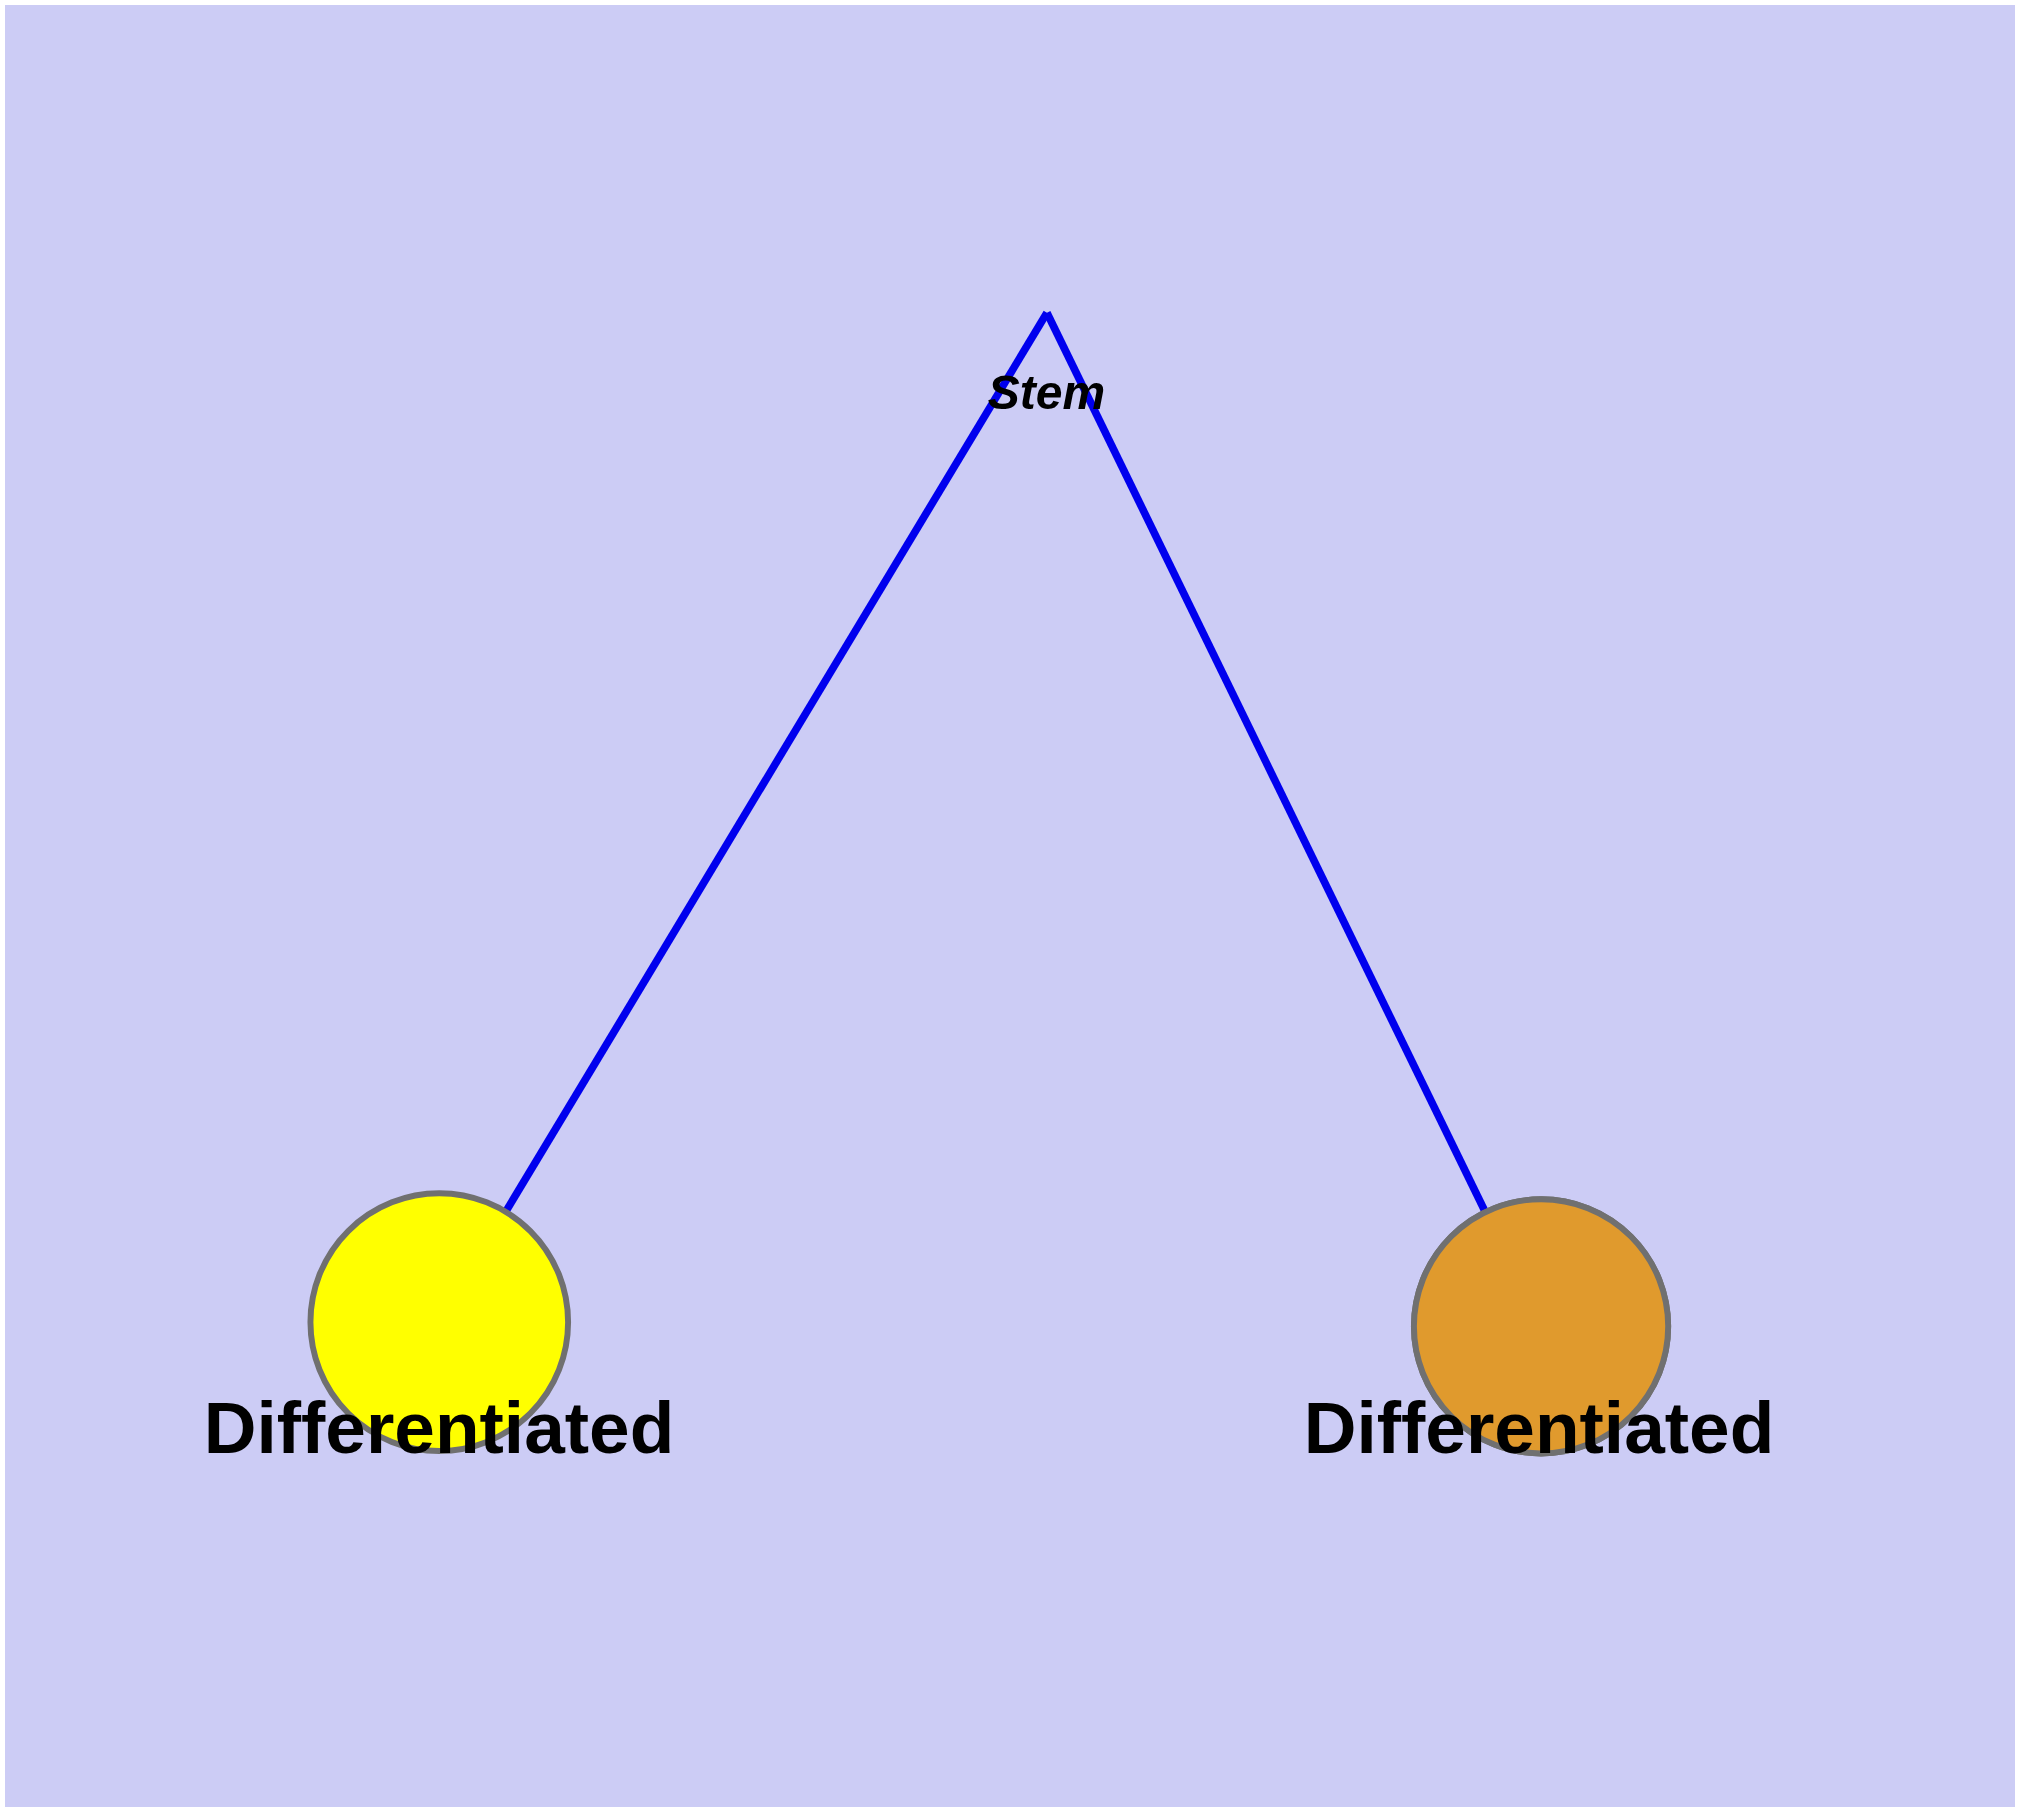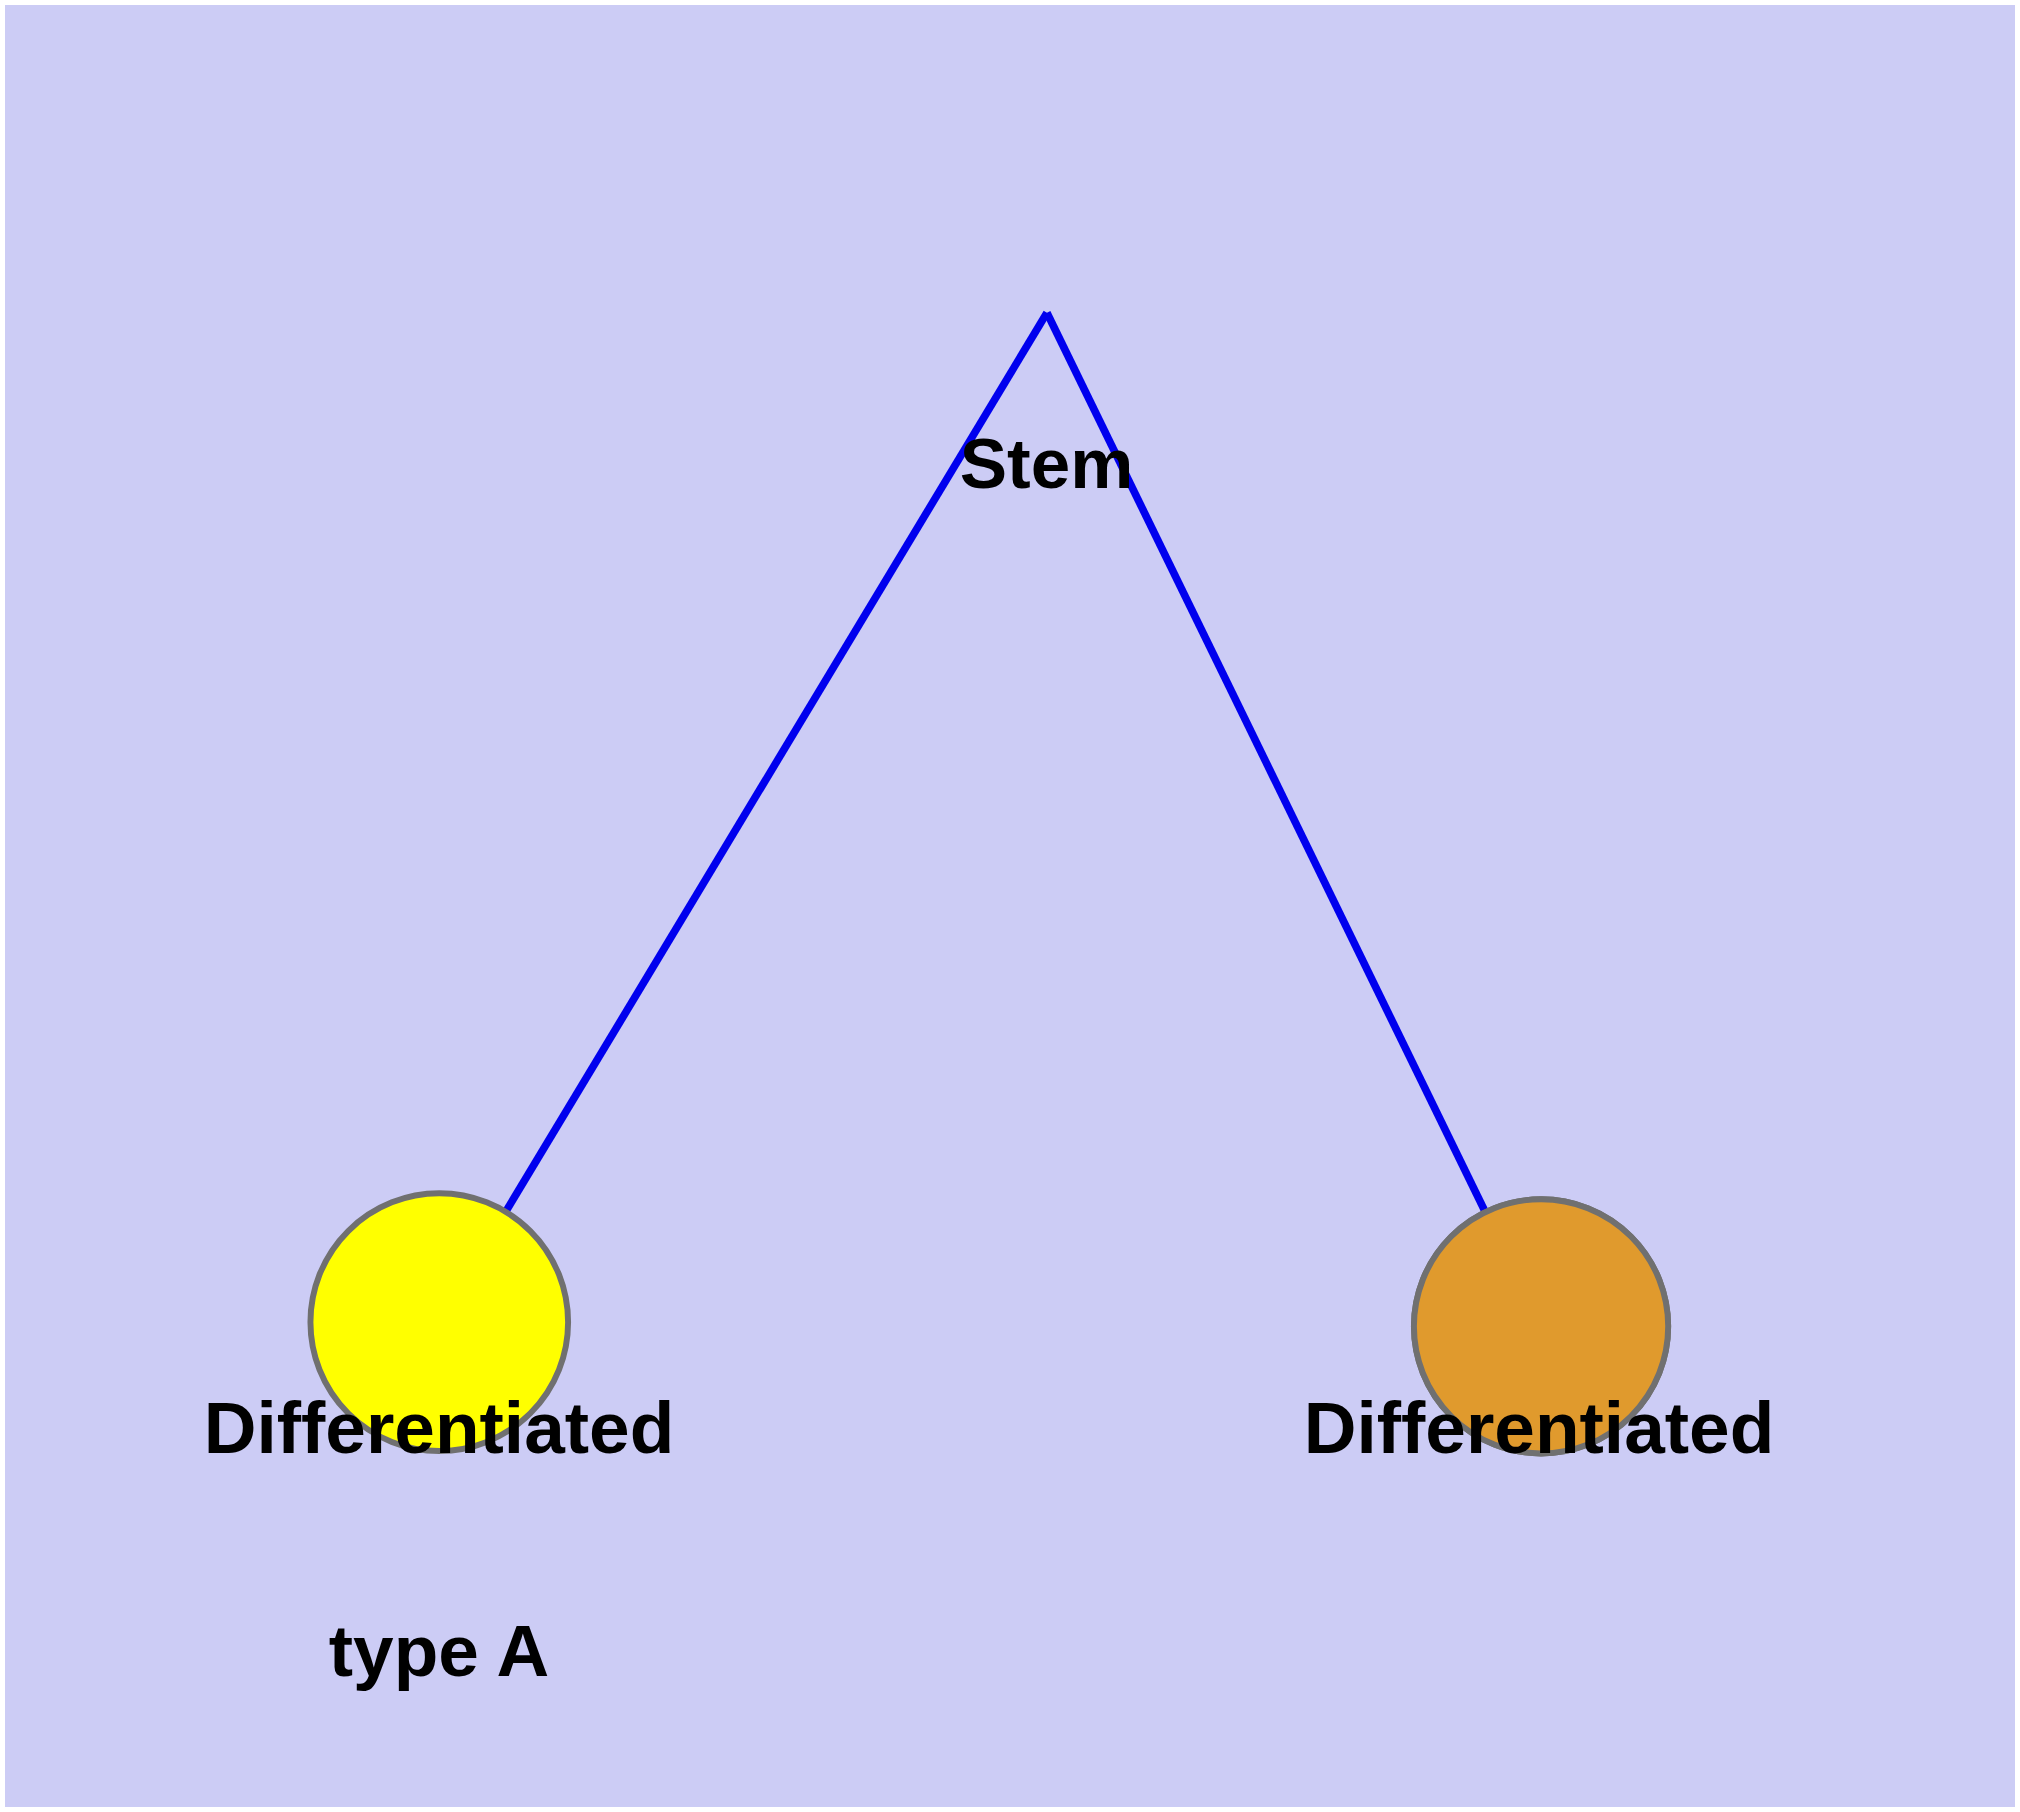--- a/index.html
+++ b/index.html
@@ -34,24 +34,25 @@
     position: absolute;
     text-align: center;
     color: #000000;
     font-weight: bold;
     line-height: 1.02;
     white-space: pre;
     pointer-events: none;
     font-family: "Liberation Sans", sans-serif;
   }
   #label-stem {
-    font-size: 71px;
+    font-size: 48px;
     left: 792px;
-    top: 283px;
+    top: 271px;
     width: 509px;
+    font-style: italic;
   }
   #label-diff-a {
     font-size: 73px;
     left: 168px;
     top: 1242px;
     width: 542px;
   }
   #label-diff-b {
     font-size: 73px;
     left: 1268px;
@@ -77,21 +78,20 @@
       <circle cx="1818" cy="1565" r="150" fill="#e09a2d" stroke="#707070" stroke-width="7"></circle>
     </g>
   </svg>
 
   <div class="node-label" id="label-stem">
     <div>Stem</div>
   </div>
 
   <div class="node-label" id="label-diff-a">
     <div>Differentiated</div>
-    <div>type A</div>
   </div>
 
   <div class="node-label" id="label-diff-b">
     <div>Differentiated</div>
   </div>
 
 </div>
 
 
 </body></html>

